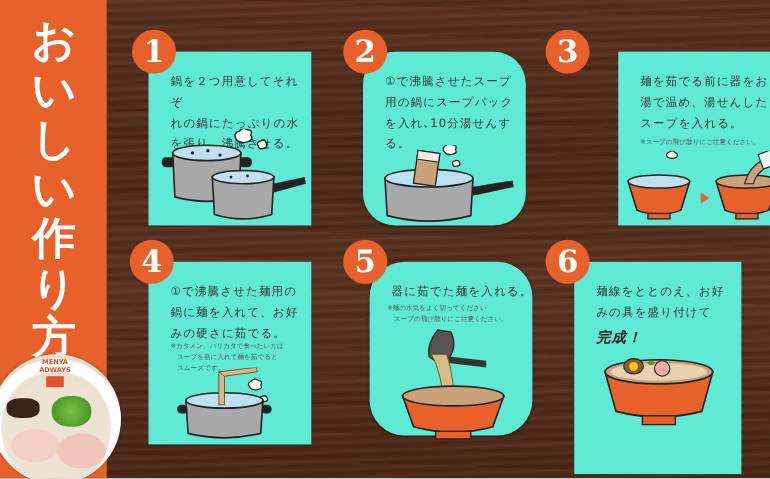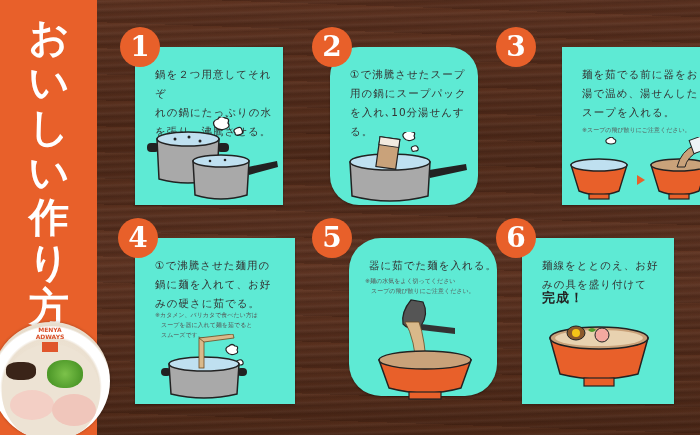--- a/index.html
+++ b/index.html
@@ -110,59 +110,59 @@
     <path d="M70 38 L78 43 L70 48 Z" fill="#e8602a"></path>
     <path d="M84 28 L140 28 L132 54 Q112 62 92 54 Z" fill="#e8602a" stroke="#222" stroke-width="1.4"></path>
     <ellipse cx="112" cy="28" rx="28" ry="6" fill="#c9a27a" stroke="#222" stroke-width="1.4"></ellipse>
     <rect x="102" y="57" width="20" height="5" fill="#e8602a" stroke="#222" stroke-width="1.2"></rect>
     <path d="M110 30 Q114 14 128 8 L132 14 Q120 20 118 30 Z" fill="#c9a27a" stroke="#222" stroke-width="1"></path>
     <rect x="124" y="0" width="18" height="14" fill="#eef4f6" stroke="#222" stroke-width="1" transform="rotate(-20 133 7)"></rect>
   </svg>
 </div>
 <div class="badge" style="left:496px;top:27px;">3</div>
 
-<div class="card" style="left:135px;top:238px;width:160px;height:166px;">
+<div class="card" style="left:135px;top:238px;width:148px;height:166px;">
   <div class="ctext">①で沸騰させた麺用の
 鍋に麺を入れて、お好
 みの硬さに茹でる。</div>
   <div class="note" style="left:20px;top:72px;">※カタメン、バリカタで食べたい方は
 　スープを器に入れて麺を茹でると
 　スムーズです。</div>
   <svg class="ill" style="left:24px;top:96px" width="110" height="66" viewBox="0 0 110 66">
     <path d="M68 18 q-3-4 2-6 q3-3 6 0 q4 0 2 4 q2 3-2 4 q-5 2-8-2z" fill="#fff" stroke="#222" stroke-width="1.2"></path>
     <path d="M78 30 q-2-3 2-4 q3-1 4 2 q1 3-3 3 q-3 1-3-1z" fill="#fff" stroke="#222" stroke-width="1.2"></path>
     <rect x="2" y="34" width="10" height="8" rx="4" fill="#222"></rect>
     <rect x="78" y="34" width="10" height="8" rx="4" fill="#222"></rect>
     <path d="M10 30 L80 30 L78 60 Q45 68 12 60 Z" fill="#a9a9a9" stroke="#222" stroke-width="1.5"></path>
     <ellipse cx="45" cy="30" rx="35" ry="7" fill="#bfe0f0" stroke="#222" stroke-width="1.5"></ellipse>
     <rect x="40" y="4" width="5" height="30" fill="#d9b98a" stroke="#6b4a22" stroke-width="0.8"></rect>
     <path d="M40 4 L74 0 L75 4 L45 8 Z" fill="#d9b98a" stroke="#6b4a22" stroke-width="0.8"></path>
   </svg>
 </div>
 <div class="badge" style="left:118px;top:218px;">4</div>
 
-<div class="card" style="left:349px;top:238px;width:148px;height:158px;border-radius:32px;">
+<div class="card" style="left:336px;top:238px;width:148px;height:158px;border-radius:32px;">
   <div class="ctext">器に茹でた麺を入れる。</div>
   <div class="note" style="left:16px;top:38px;">※麺の水気をよく切ってください
 　スープの飛び散りにご注意ください。</div>
   <svg class="ill" style="left:22px;top:56px" width="110" height="108" viewBox="0 0 110 108">
     <path d="M40 6 Q30 18 32 30 Q40 38 50 32 Q58 20 52 8 Z" fill="#555" stroke="#222" stroke-width="1.2"></path>
     <path d="M50 30 L84 34 L84 40 L50 36 Z" fill="#333"></path>
     <path d="M34 28 Q44 44 46 80 L56 80 Q54 44 48 28 Z" fill="#d9b98a" stroke="#6b4a22" stroke-width="0.8"></path>
     <path d="M8 66 L100 66 L90 94 Q55 104 18 94 Z" fill="#e8602a" stroke="#222" stroke-width="1.5"></path>
     <ellipse cx="54" cy="66" rx="46" ry="9" fill="#c9a27a" stroke="#222" stroke-width="1.5"></ellipse>
     <rect x="38" y="98" width="32" height="7" fill="#e8602a" stroke="#222" stroke-width="1.2"></rect>
   </svg>
 </div>
 <div class="badge" style="left:312px;top:218px;">5</div>
 
-<div class="card" style="left:522px;top:238px;width:152px;height:166px;">
+<div class="card" style="left:522px;top:238px;width:152px;height:193px;">
   <div class="ctext">麺線をととのえ、お好
 みの具を盛り付けて</div>
-  <div class="ctext bold-line" style="top:50px;">完成！</div>
+  <div class="ctext bold-line" style="top:60px;font-style:italic;">完成！</div>
   <svg class="ill" style="left:22px;top:78px" width="110" height="84" viewBox="0 0 110 84">
     <path d="M6 22 L104 22 L94 58 Q55 68 16 58 Z" fill="#e8602a" stroke="#222" stroke-width="1.5"></path>
     <ellipse cx="55" cy="22" rx="49" ry="11" fill="#c9a27a" stroke="#222" stroke-width="1.5"></ellipse>
     <ellipse cx="55" cy="22" rx="44" ry="8" fill="#e8d2b0" stroke="none"></ellipse>
     <ellipse cx="32" cy="17" rx="9" ry="7" fill="#8b5a2b" stroke="#222" stroke-width="1"></ellipse>
     <circle cx="32" cy="17" r="4" fill="#f5c518"></circle>
     <circle cx="58" cy="19" r="7" fill="#f3a9a0" stroke="#222" stroke-width="1"></circle>
     <path d="M44 14 q4-4 8 0 q-4 4-8 0z" fill="#4f9a2a"></path>
     <rect x="40" y="62" width="30" height="8" fill="#e8602a" stroke="#222" stroke-width="1.2"></rect>
   </svg>

